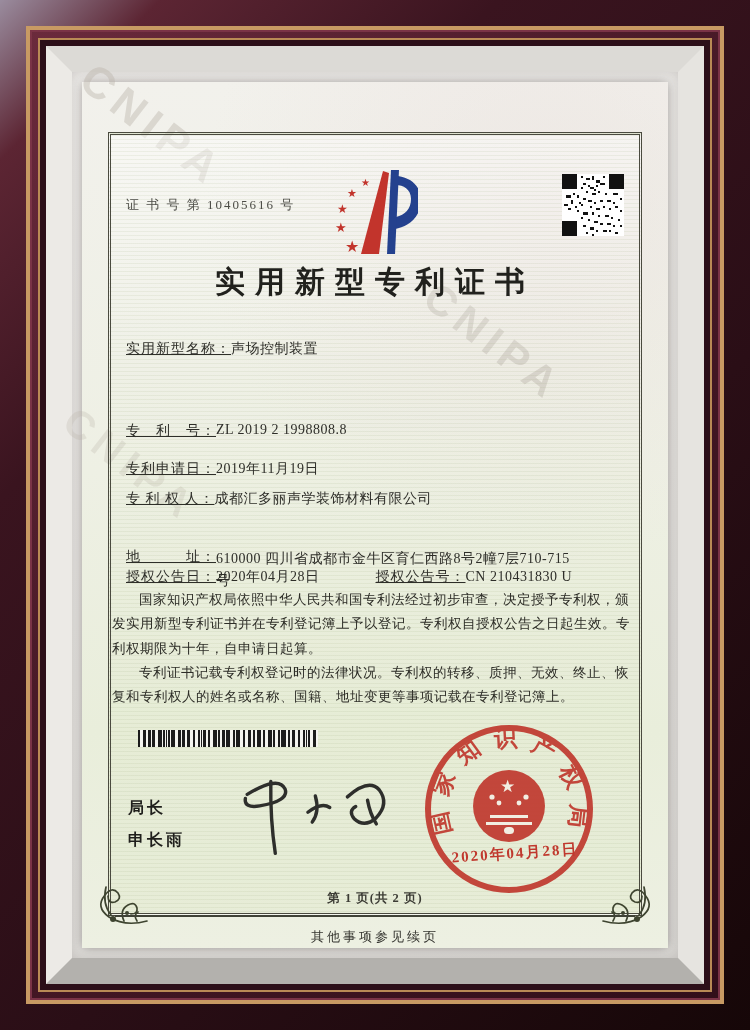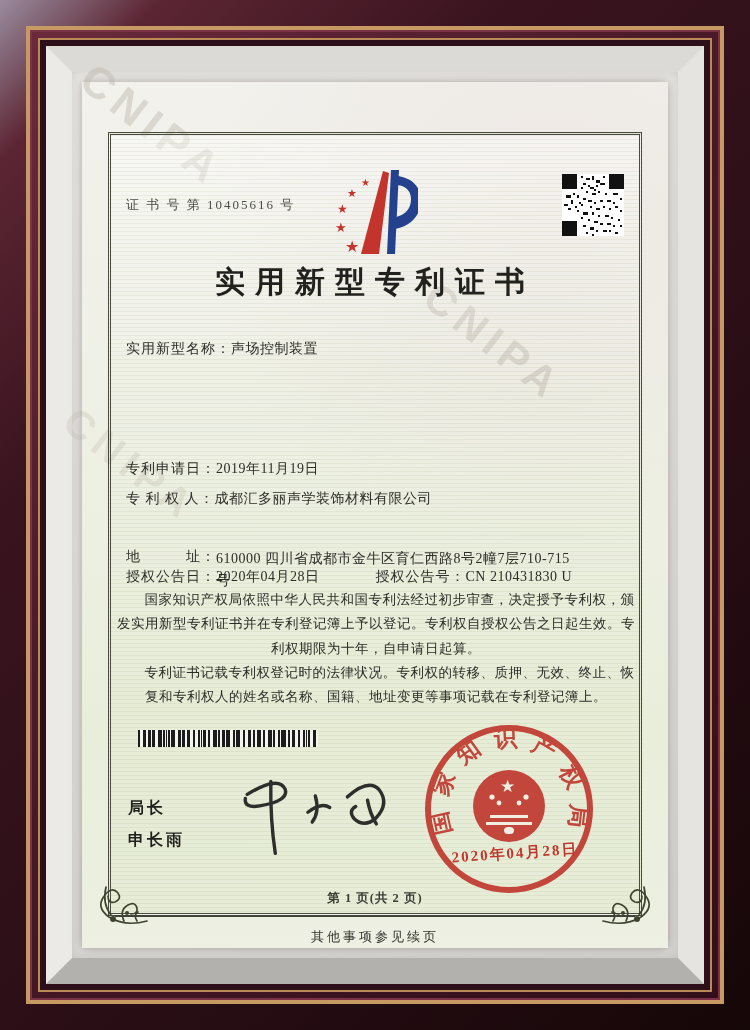--- a/index.html
+++ b/index.html
@@ -44,27 +44,27 @@
       transform:rotate(38deg);pointer-events:none;}
 
   
   .cert-no{position:absolute;left:44px;top:92px;font-size:13px;letter-spacing:2px;color:#4c4c46;margin-top:22px;}
   .logo{position:absolute;left:250px;top:84px;}
   .qr{position:absolute;left:480px;top:92px;}
   .title{position:absolute;left:0;right:0;top:180px;text-align:center;
          font-size:30px;font-weight:bold;letter-spacing:10px;color:#21211d;}
 
   .field-row{position:absolute;left:44px;right:30px;font-size:14px;color:#2e2e29;}
-  .f-label{display:inline-block;letter-spacing:1px;vertical-align:top;white-space:pre;}
+  .f-label{display:inline-block;letter-spacing:1px;vertical-align:top;white-space:pre;text-decoration:underline;}
   .f-value{display:inline-block;letter-spacing:.5px;}
   .addr-val{width:360px;line-height:1.55;}
   .pair2{margin-left:56px;}
 
   .paras{position:absolute;left:30px;right:28px;top:506px;font-size:13.5px;
-         line-height:1.8;color:#2d2d27;letter-spacing:.5px;text-align:center;}
+         line-height:1.8;color:#2d2d27;letter-spacing:.5px;}
   .paras p{margin:0;text-indent:2em;}
 
   .barcode{position:absolute;left:56px;top:648px;width:180px;height:17px;
     background:
       repeating-linear-gradient(90deg,#1c1c1c 0 2px,transparent 2px 5px),
       repeating-linear-gradient(90deg,#1c1c1c 0 1px,transparent 1px 7px),
       repeating-linear-gradient(90deg,#1c1c1c 0 2px,transparent 2px 11px);
     background-color:#f4f4ef;}
 
   .commissioner{position:absolute;left:46px;top:710px;font-size:16px;color:#1f1f1c;
@@ -202,20 +202,23 @@
             <rect x="11" y="27" width="1" height="1"></rect>
             <rect x="14" y="28" width="1" height="1"></rect>
       </g>
     </svg>
 
     <div class="title">实用新型专利证书</div>
 
     <div class="field-row" style="top:258px;">
       <span class="f-label">实用新型名称：</span><span class="f-value">声场控制装置</span>
     </div>
+    <div class="field-row" style="top:340px;">
+      <span class="f-label">专　利　号：</span><span class="f-value">ZL 2019 2 1998808.8</span>
+    </div>
     <div class="field-row" style="top:378px;">
       <span class="f-label">专利申请日：</span><span class="f-value">2019年11月19日</span>
     </div>
     <div class="field-row" style="top:408px;">
       <span class="f-label">专 利 权 人：</span><span class="f-value">成都汇多丽声学装饰材料有限公司</span>
     </div>
     <div class="field-row" style="top:466px;">
       <span class="f-label">地　　　址：</span><span class="f-value addr-val">610000 四川省成都市金牛区育仁西路8号2幢7层710-715号</span>
     </div>
     <div class="field-row" style="top:486px;">

